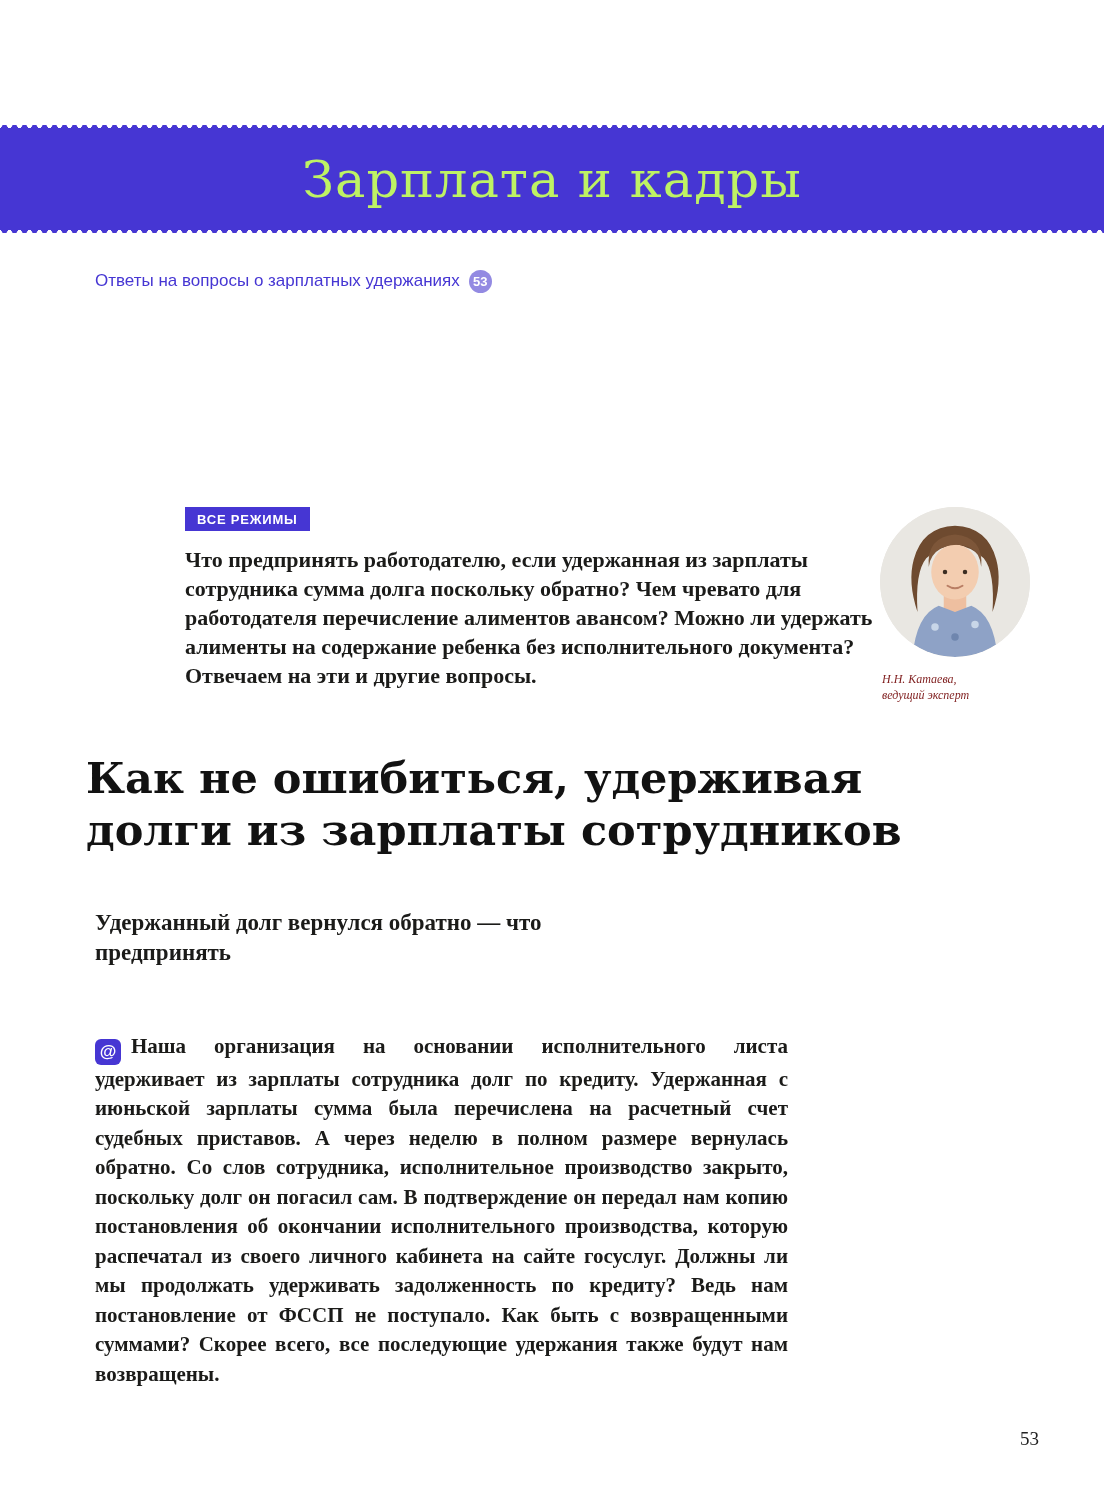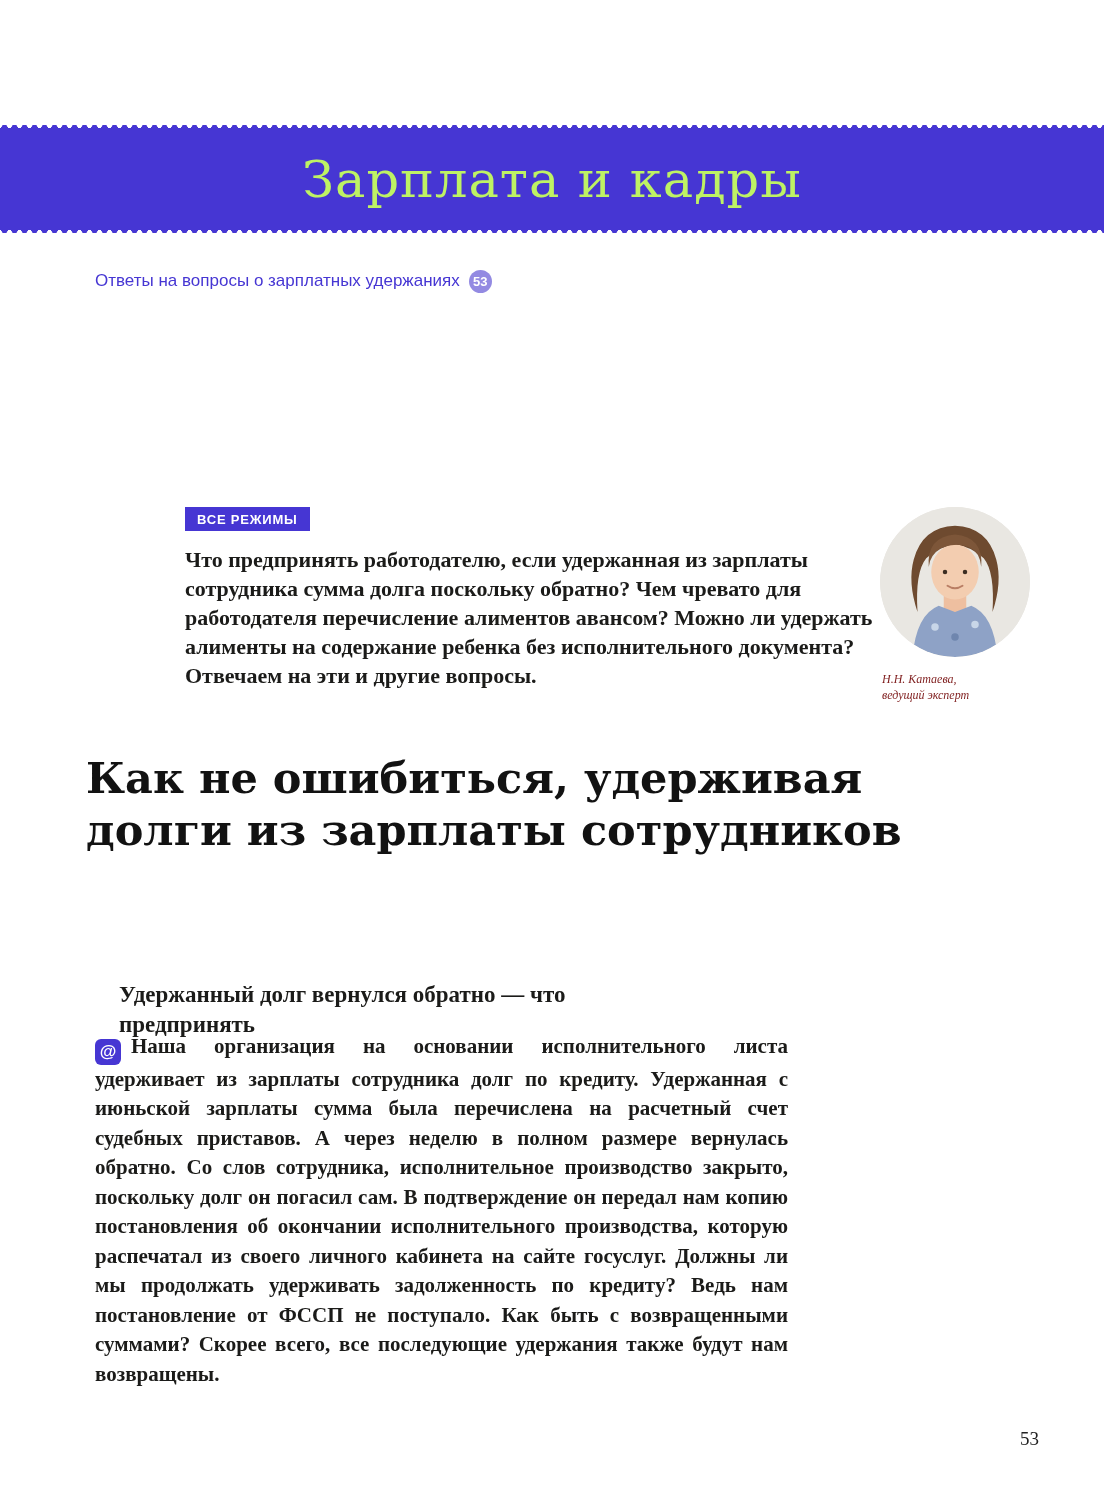--- a/index.html
+++ b/index.html
@@ -82,22 +82,22 @@
     margin-top:14px;margin-left:2px;
     font-size:12px;font-style:italic;line-height:1.35;color:#7f1d1d;
   }
   
   .article-title{
     position:absolute;left:86px;top:732px;width:830px;
     font-family:"DejaVu Serif", serif;
     font-size:43px;line-height:1.21;font-weight:bold;color:#121212;margin-top:20px;
   }
   .section-heading{
-    position:absolute;left:95px;top:980px;width:545px;
-    font-size:23px;font-weight:bold;line-height:1.3;color:var(--text);margin-left:24px;
+    position:absolute;left:95px;top:908px;width:545px;
+    font-size:23px;font-weight:bold;line-height:1.3;color:var(--text);
   }
   .question{
     position:absolute;left:95px;top:1032px;width:693px;
     font-size:21px;font-weight:bold;line-height:29.5px;
     text-align:justify;color:var(--text);
   }
   .at-icon{
     display:inline-flex;align-items:center;justify-content:center;
     width:26px;height:26px;border-radius:6px;
     background:var(--accent);color:#ffffff;

